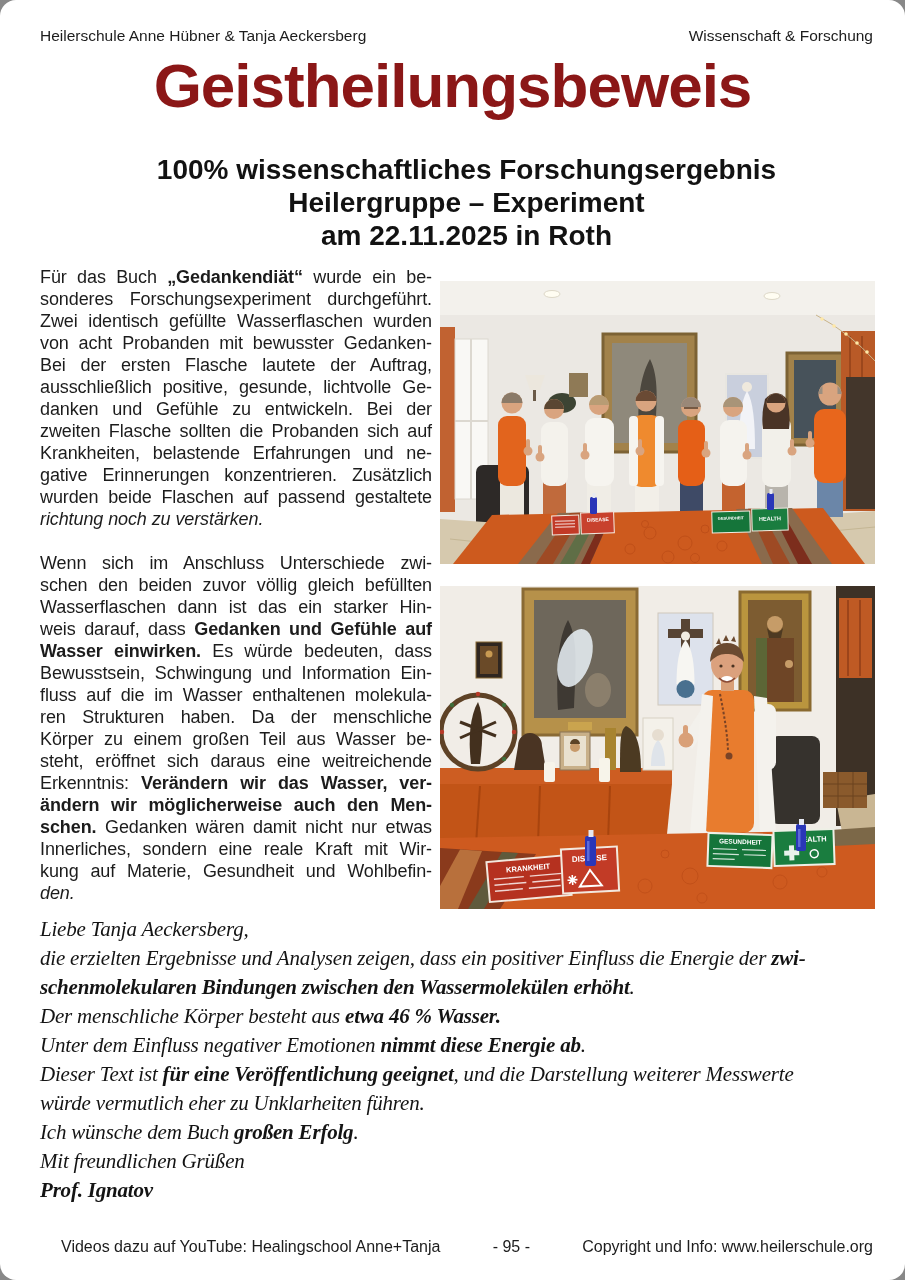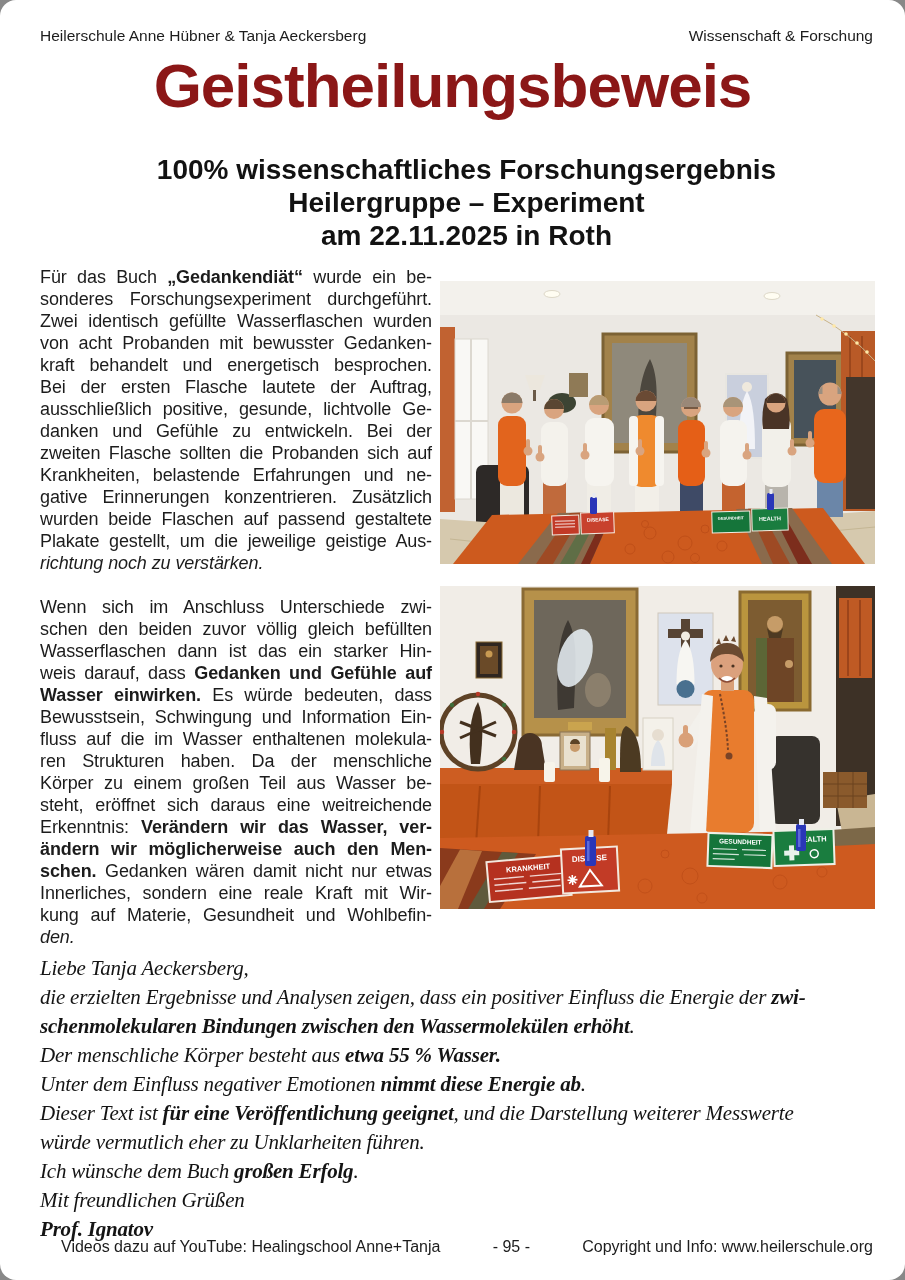--- a/index.html
+++ b/index.html
@@ -47,29 +47,27 @@
     <div>am 22.11.2025 in Roth</div>
   </div>
 
   <div class="content">
     <div class="textcol">
       <div class="para1">
           <div class="jline"><span>Für das Buch </span><span class="b">„Gedankendiät“</span><span> wurde ein be-</span></div>
           <div class="jline"><span>sonderes Forschungsexperiment durchgeführt.</span></div>
           <div class="jline"><span>Zwei identisch gefüllte Wasserflaschen wurden</span></div>
           <div class="jline"><span>von acht Probanden mit bewusster Gedanken-</span></div>
-          <div class="jline"><span>kraft behandelt und energetisch besprochen.</span></div>
           <div class="jline"><span>Bei der ersten Flasche lautete der Auftrag,</span></div>
           <div class="jline"><span>ausschließlich positive, gesunde, lichtvolle Ge-</span></div>
           <div class="jline"><span>danken und Gefühle zu entwickeln. Bei der</span></div>
           <div class="jline"><span>zweiten Flasche sollten die Probanden sich auf</span></div>
           <div class="jline"><span>Krankheiten, belastende Erfahrungen und ne-</span></div>
           <div class="jline"><span>gative Erinnerungen konzentrieren. Zusätzlich</span></div>
           <div class="jline"><span>wurden beide Flaschen auf passend gestaltete</span></div>
-          <div class="jline"><span>Plakate gestellt, um die jeweilige geistige Aus-</span></div>
           <div class="jline lastline"><span>richtung noch zu verstärken.</span></div>
         </div>
       <div class="para2">
           <div class="jline"><span>Wenn sich im Anschluss Unterschiede zwi-</span></div>
           <div class="jline"><span>schen den beiden zuvor völlig gleich befüllten</span></div>
           <div class="jline"><span>Wasserflaschen dann ist das ein starker Hin-</span></div>
           <div class="jline"><span>weis darauf, dass </span><span class="b">Gedanken und Gefühle auf</span></div>
           <div class="jline"><span class="b">Wasser einwirken.</span><span> Es würde bedeuten, dass</span></div>
           <div class="jline"><span>Bewusstsein, Schwingung und Information Ein-</span></div>
           <div class="jline"><span>fluss auf die im Wasser enthaltenen molekula-</span></div>
@@ -426,21 +424,21 @@
         </svg>
       </figure>
 
     </div>
   </div>
 
   <div class="letter">
       <div class="pline"><span>Liebe Tanja Aeckersberg,</span></div>
       <div class="pline"><span>die erzielten Ergebnisse und Analysen zeigen, dass ein positiver Einfluss die Energie der </span><span class="b">zwi-</span></div>
       <div class="pline"><span class="b">schenmolekularen Bindungen zwischen den Wassermolekülen erhöht</span><span>.</span></div>
-      <div class="pline"><span>Der menschliche Körper besteht aus </span><span class="b">etwa 55 % Wasser.</span></div>
+      <div class="pline"><span>Der menschliche Körper besteht aus </span><span class="b">etwa 46 % Wasser.</span></div>
       <div class="pline"><span>Unter dem Einfluss negativer Emotionen </span><span class="b">nimmt diese Energie ab</span><span>.</span></div>
       <div class="pline"><span>Dieser Text ist </span><span class="b">für eine Veröffentlichung geeignet</span><span>, und die Darstellung weiterer Messwerte</span></div>
       <div class="pline"><span>würde vermutlich eher zu Unklarheiten führen.</span></div>
       <div class="pline"><span>Ich wünsche dem Buch </span><span class="b">großen Erfolg</span><span>.</span></div>
       <div class="pline"><span>Mit freundlichen Grüßen</span></div>
       <div class="pline"><span class="b">Prof. Ignatov</span></div>
     </div>
 
   <div class="ftr">
     <span>Videos dazu auf YouTube: Healingschool Anne+Tanja</span>

